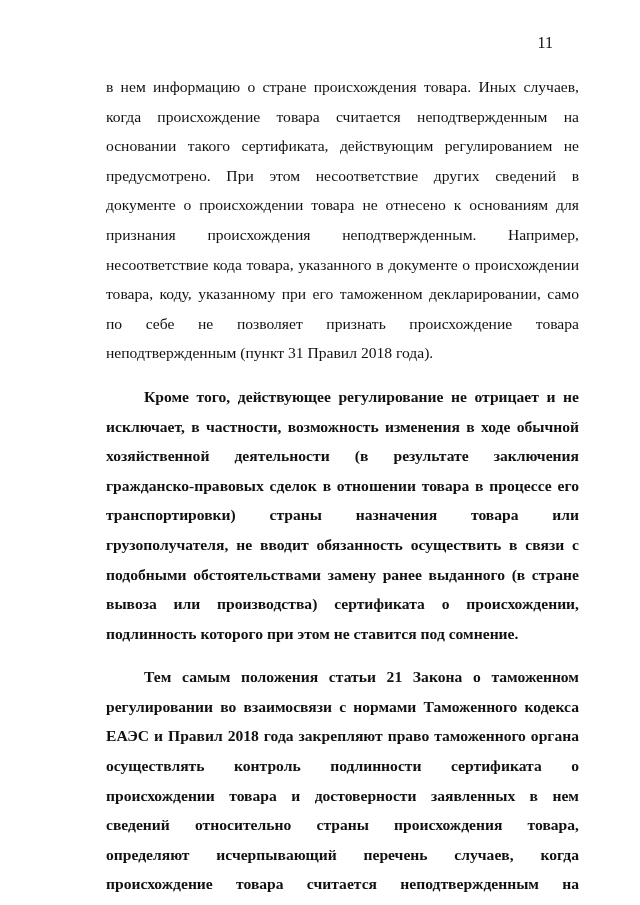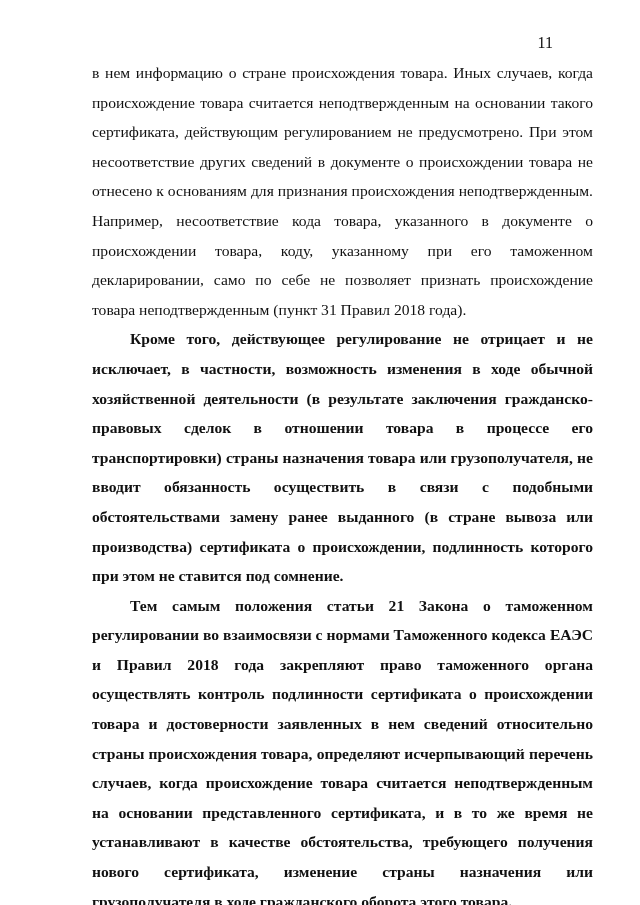--- a/index.html
+++ b/index.html
@@ -9,21 +9,21 @@
     }
     .page-number {
       position: absolute; top: 34px; right: 47px;
       font-family: "Liberation Serif", serif; font-size: 16px; color: #111;
     }
     .body-text {
       position: absolute; left: 92px; top: 58px; width: 501px;
       font-family: "Liberation Serif", serif; font-size: 15.6px; line-height: 29.6px;
       color: #111; text-align: justify;
     }
-    .body-text p { margin: 0; }
+    .body-text p { margin: 14px; }
     .body-text p.indent { text-indent: 38px; font-weight: bold; }
   </style>
 </head>
 <body>
 
 <div class="page">
   <div class="page-number">11</div>
   <div class="body-text">
     <p>в нем информацию о стране происхождения товара. Иных случаев, когда происхождение товара считается неподтвержденным на основании такого сертификата, действующим регулированием не предусмотрено. При этом несоответствие других сведений в документе о происхождении товара не отнесено к основаниям для признания происхождения неподтвержденным. Например, несоответствие кода товара, указанного в документе о происхождении товара, коду, указанному при его таможенном декларировании, само по себе не позволяет признать происхождение товара неподтвержденным (пункт 31 Правил 2018 года).</p>
     <p class="indent">Кроме того, действующее регулирование не отрицает и не исключает, в частности, возможность изменения в ходе обычной хозяйственной деятельности (в результате заключения гражданско-правовых сделок в отношении товара в процессе его транспортировки) страны назначения товара или грузополучателя, не вводит обязанность осуществить в связи с подобными обстоятельствами замену ранее выданного (в стране вывоза или производства) сертификата о происхождении, подлинность которого при этом не ставится под сомнение.</p>

